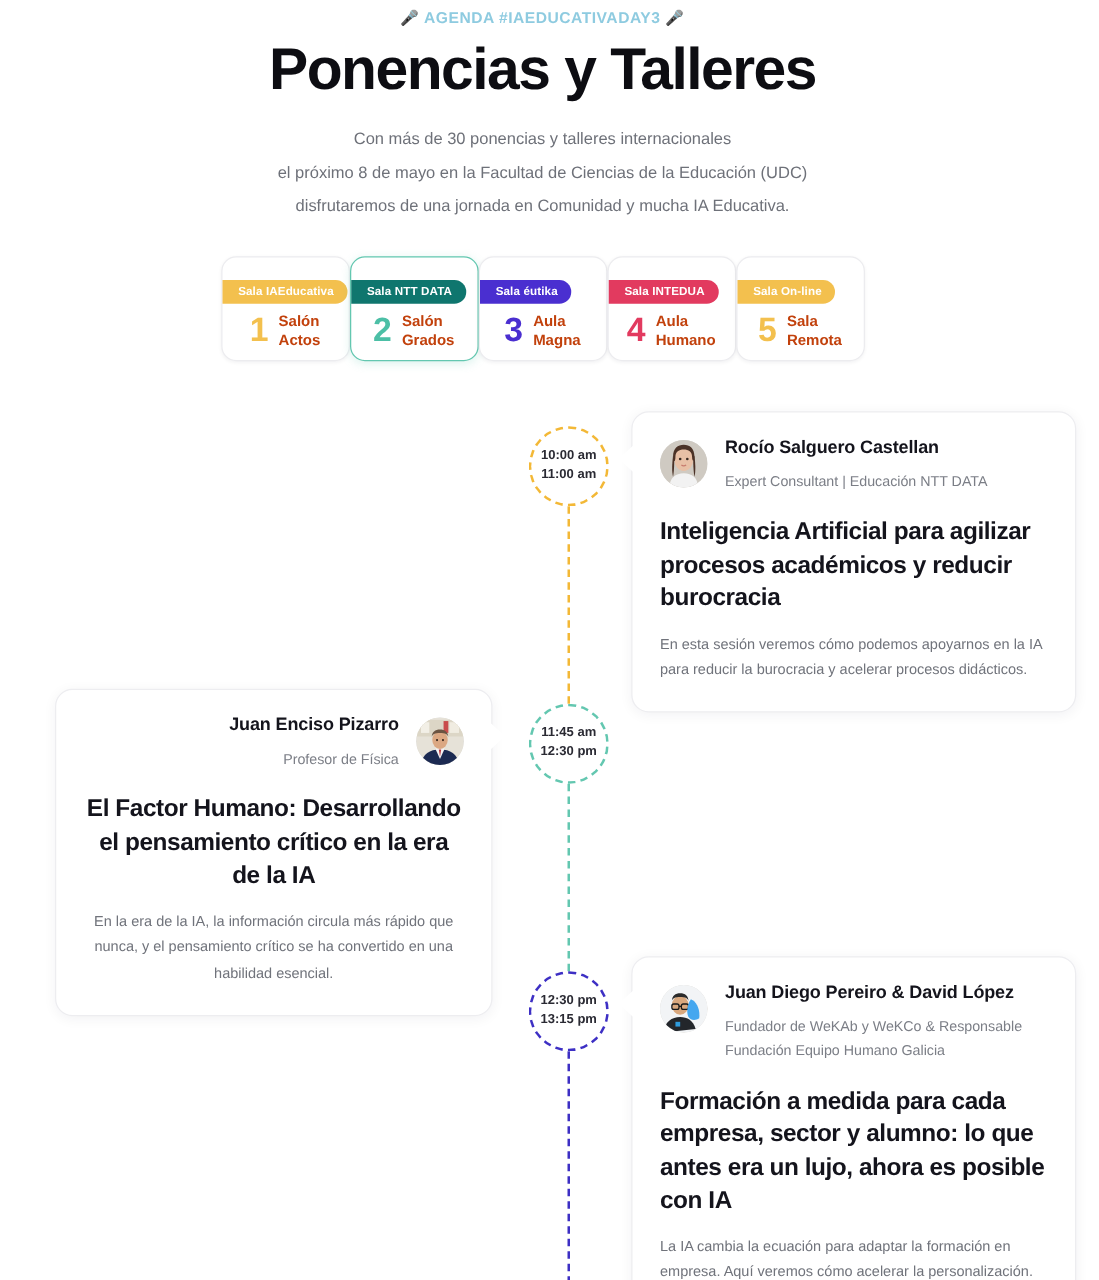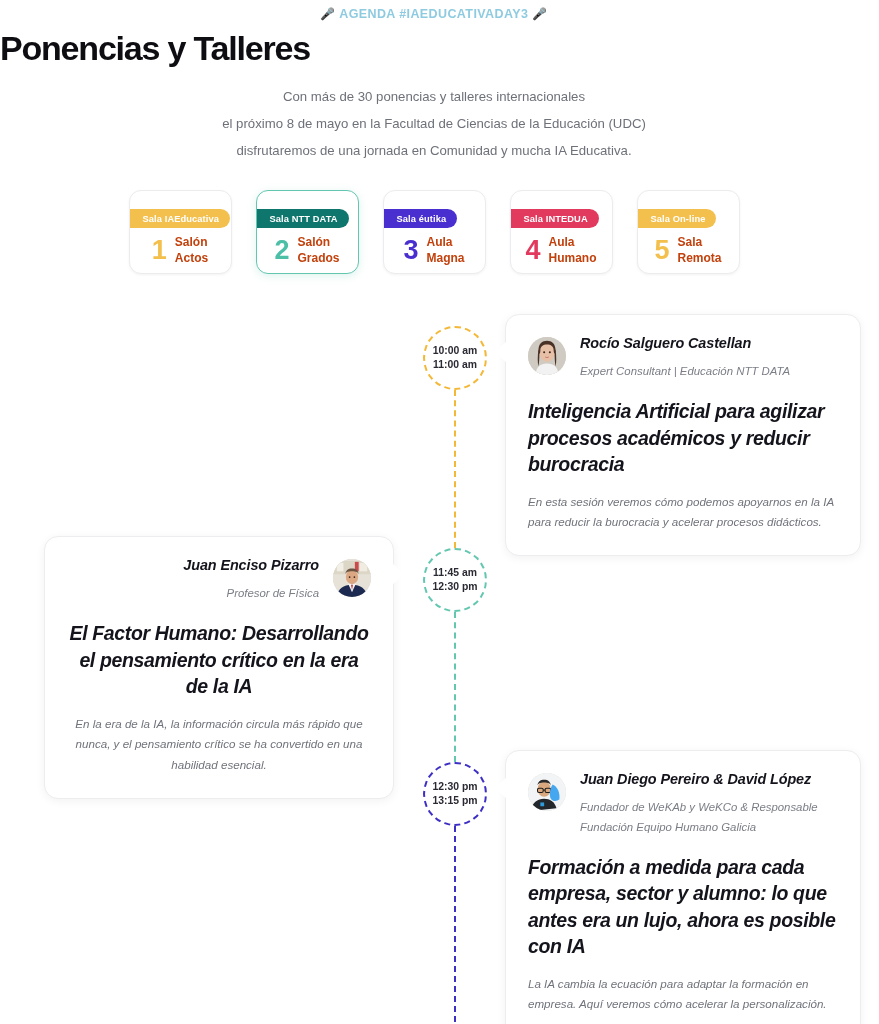--- a/index.html
+++ b/index.html
@@ -16,41 +16,40 @@
   .agenda-tag {
     text-align: center;
     color: #8ecbe0;
     font-size: 12.5px;
     font-weight: bold;
     letter-spacing: 0.4px;
     padding-top: 7px;
   }
   .agenda-tag .mic { font-size: 12px; }
   .page-title {
-    text-align: left;
-    font-size: 34px;
+    text-align: center;
+    font-size: 47px;
     font-weight: bold;
     color: #0d0d12;
     letter-spacing: -1.2px;
     margin-top: 9px;
     line-height: 1.08;
   }
   .subtitle {
     text-align: center;
     margin-top: 17px;
     color: #6e7179;
     font-size: 13.2px;
     line-height: 2.04;
   }
 
   
   .rooms {
     display: flex;
     justify-content: center;
-    gap: 24px;
     margin-top: 26px;
   }
   .room-card {
     width: 103px;
     height: 84px;
     border-radius: 12px;
     background: #fff;
     border: 1px solid #ececef;
     box-shadow: 0 1px 3px rgba(20,20,40,0.05);
     padding-top: 16px;
@@ -107,21 +106,20 @@
     z-index: 5;
   }
 
   .event-card {
     position: absolute;
     background: #fff;
     border: 1px solid #ededf0;
     border-radius: 14px;
     box-shadow: 0 2px 10px rgba(25,25,50,0.055);
     padding: 20px 22px 22px 22px;
-    font-style: italic;
   }
   .event-card .tail {
     position: absolute;
     width: 0; height: 0;
     top: 26px;
     border-top: 11px solid transparent;
     border-bottom: 11px solid transparent;
   }
   .event-card.right .tail { left: -11px; border-right: 12px solid #fff; }
   .event-card.left  .tail { right: -11px; border-left: 12px solid #fff; }

